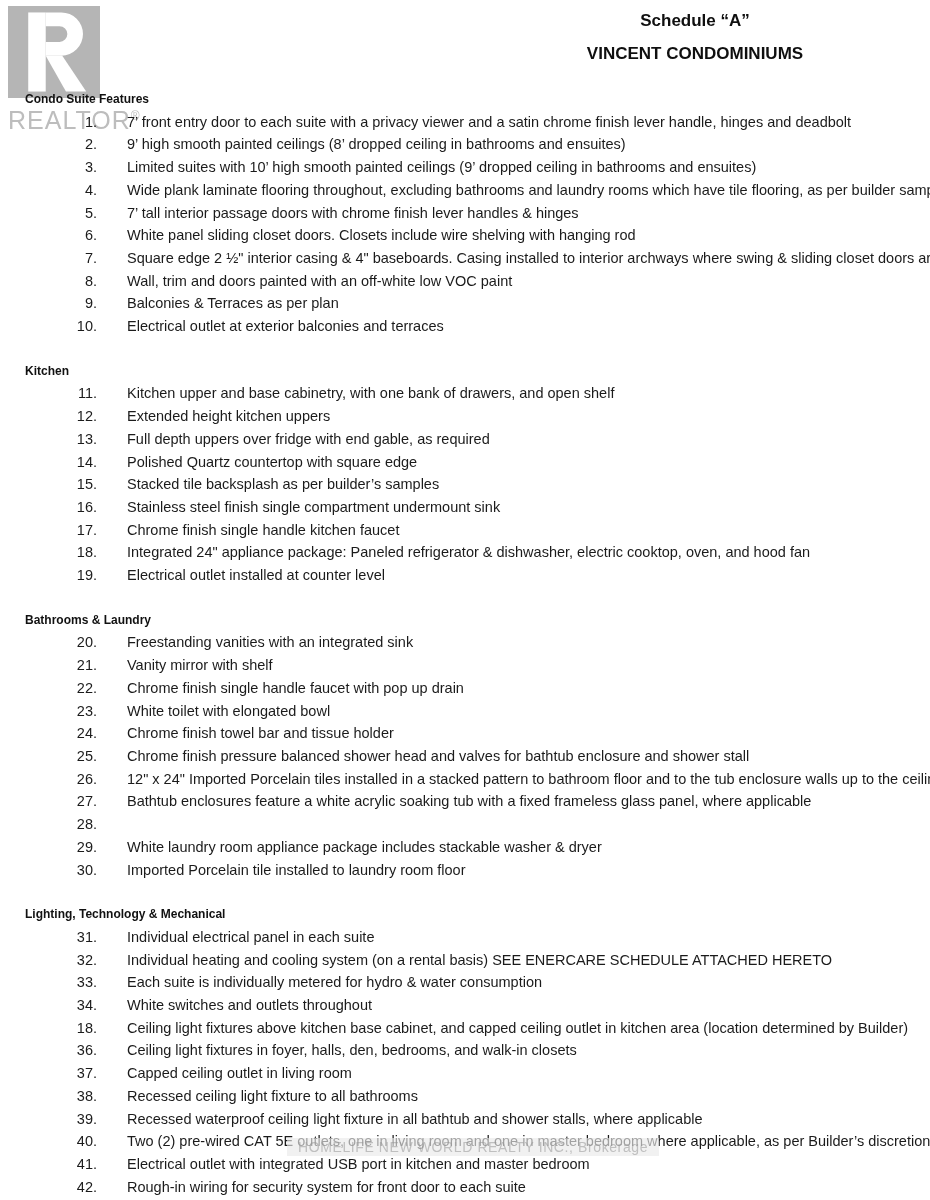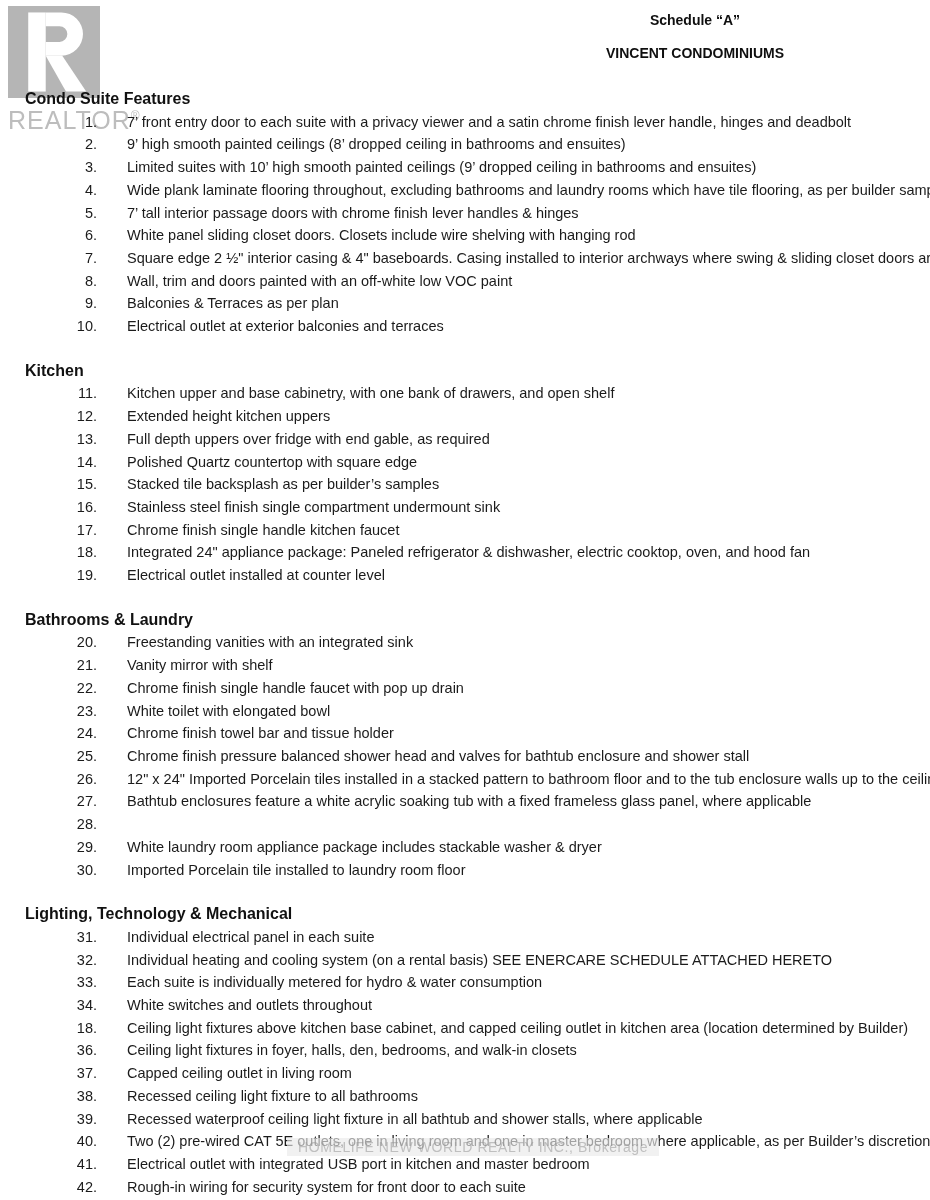--- a/index.html
+++ b/index.html
@@ -13,27 +13,27 @@
   .logo{position:absolute;left:8px;top:5px;z-index:0;}
   .logo svg{display:block;}
   .logo-label{
     margin-top:7px;font-size:25px;letter-spacing:1px;color:#bdbdbd;
     font-weight:400;white-space:nowrap;
   }
   .logo-label sup{font-size:12px;vertical-align:super;}
 
   
   .header{position:absolute;left:460px;top:4px;width:470px;text-align:center;z-index:1;}
-  .h1{font-weight:bold;font-size:14px;line-height:33px;color:#0f0f0f;white-space:nowrap;}
+  .h1{font-weight:bold;font-size:17px;line-height:33px;color:#0f0f0f;white-space:nowrap;}
 
   
   .content{position:absolute;left:0;top:0;width:930px;padding-top:88px;z-index:1;}
   .section:not(:first-child){margin-top:22px;}
   .section-heading{
-    margin-left:25px;font-weight:bold;font-size:16px;line-height:22.7px;
+    margin-left:25px;font-weight:bold;font-size:12px;line-height:22.7px;
     color:#111;white-space:nowrap;
   }
   .item{display:flex;font-size:14.5px;line-height:22.7px;white-space:nowrap;}
   .num{flex:0 0 97px;width:97px;text-align:right;}
   .txt{padding-left:30px;}
 
   
   .watermark{
     position:absolute;left:287px;top:1138px;z-index:2;pointer-events:none;
     font-size:14px;letter-spacing:0.6px;white-space:nowrap;padding:1px 11px;

